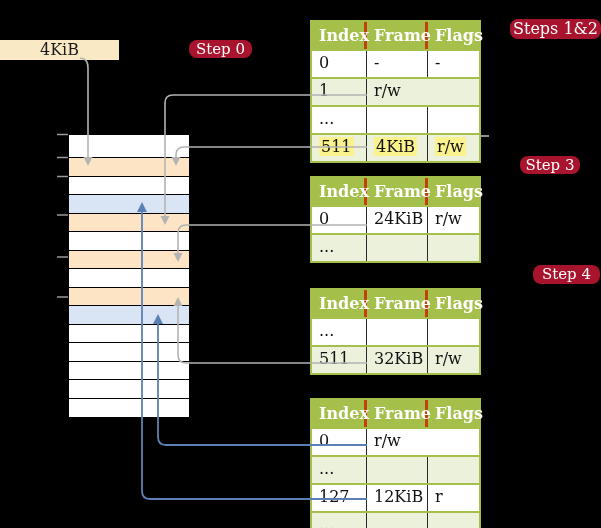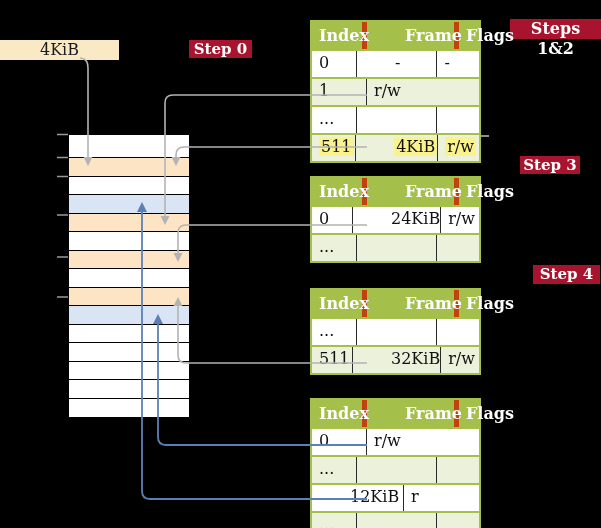--- a/index.html
+++ b/index.html
@@ -10,21 +10,21 @@
   }
   
   .frame-box{
     position:absolute;left:0;top:40px;width:119px;height:20px;
     background:var(--box-wheat);color:#1a1a1a;
     font-size:16px;line-height:20px;text-align:center;
   }
   
   .step-label{
     position:absolute;background:var(--label-red);color:#fff;
-    font-size:15px;text-align:center;border-radius:0;font-weight:bold;
+    font-size:15px;text-align:center;border-radius:8px;
   }
   .step-0{left:189px;top:40px;width:63px;height:18px;line-height:18px;}
   .steps-12{left:510px;top:19px;width:91px;height:20px;line-height:20px;font-size:16px;}
   .step-3{left:520px;top:156px;width:60px;height:18px;line-height:18px;}
   .step-4{left:533px;top:265px;width:67px;height:19px;line-height:19px;}
   
   .memory-strip{
     position:absolute;left:68px;top:134px;width:122px;
     border:1px solid #000;box-sizing:border-box;background:#000;
   }
@@ -35,24 +35,24 @@
   .mem-row.blue{background:var(--memory-blue);}
   
   .pt{
     position:absolute;left:310px;width:171px;box-sizing:border-box;
     border:2px solid var(--table-border-green);background:#fff;
   }
   .pt-t1{top:20px;} .pt-t2{top:176px;} .pt-t3{top:288px;} .pt-t4{top:398px;}
   .pt-header{display:flex;height:27px;background:var(--table-header-green);}
   .pt-hcell{
     box-sizing:border-box;color:#fff;font-weight:bold;font-size:16px;
-    line-height:27px;padding-left:7px;border-right:5px solid #c2410c;
+    line-height:27px;padding-left:7px;border-right:3px solid #c2410c;
   }
   .pt-hcell.c3{border-right:none;}
-  .c1{width:55px;} .c2{width:61px;margin-left:31px;} .c3{width:51px;}
+  .c1{width:55px;} .c2{width:61px;} .c3{width:51px;}
   .pt-row{display:flex;height:26px;border-top:2px solid var(--table-border-green);}
   .pt-row.shaded{background:var(--table-row-green);}
   .pt-cell{
     box-sizing:border-box;color:#111;font-size:16px;line-height:24px;
     padding-left:7px;border-right:1px solid #2a2a2a;white-space:nowrap;
   }
   .pt-cell.c3{border-right:none;}
   .hl{background:var(--highlight-yellow);padding:0 2px;}
   
   svg.overlay{position:absolute;left:0;top:0;z-index:10;pointer-events:none;}
@@ -162,20 +162,21 @@
   <div class="pt-row">
     <div class="pt-cell c1">0</div>
     <div class="pt-cell c3">r/w</div>
   </div>
   <div class="pt-row shaded">
     <div class="pt-cell c1">...</div>
     <div class="pt-cell c2"></div>
     <div class="pt-cell c3"></div>
   </div>
   <div class="pt-row">
+    <div class="pt-cell c1">127</div>
     <div class="pt-cell c2">12KiB</div>
     <div class="pt-cell c3">r</div>
   </div>
   <div class="pt-row shaded">
     <div class="pt-cell c1">...</div>
     <div class="pt-cell c2"></div>
     <div class="pt-cell c3"></div>
   </div>
 </div>
 

